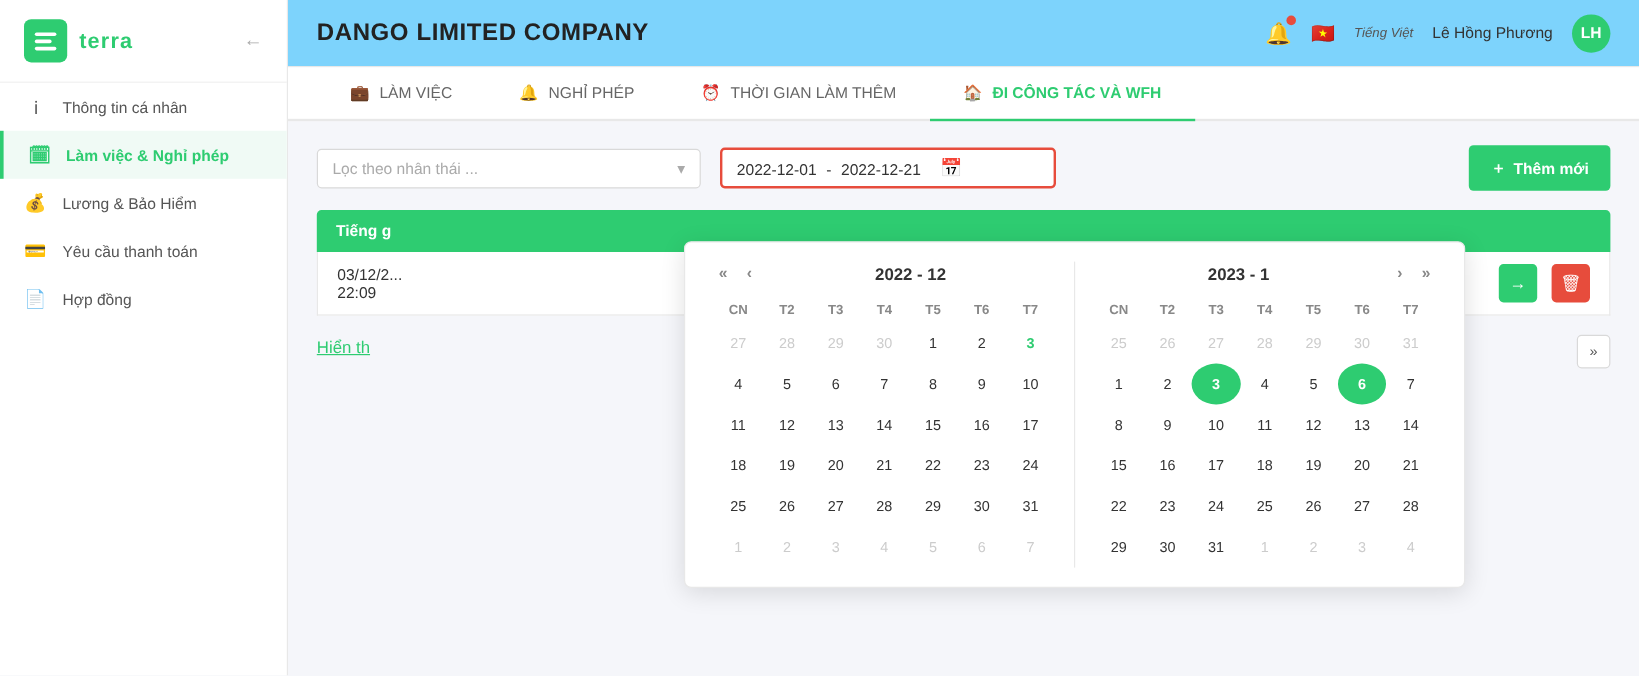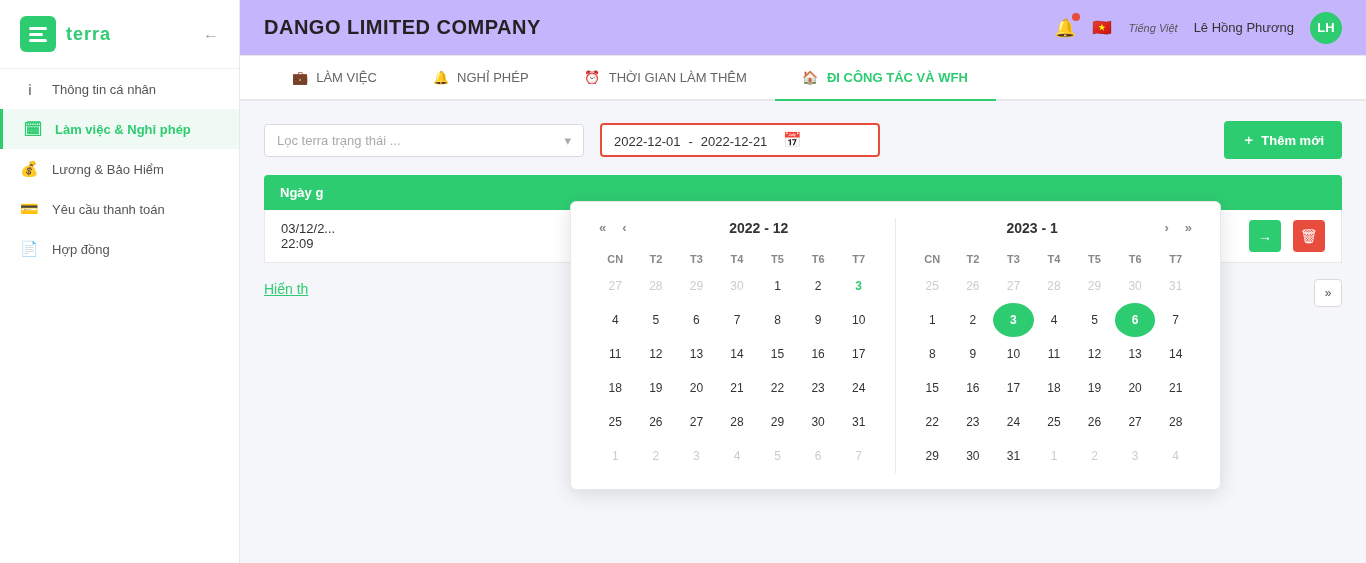--- a/index.html
+++ b/index.html
@@ -67,21 +67,21 @@
     
     .main {
       flex: 1;
       display: flex;
       flex-direction: column;
       overflow: hidden;
     }
 
     
     .header {
-      background: #c4b5fd;
+      background: #7dd3fc;
       border-bottom: 1px solid #e8e8e8;
       padding: 0 24px;
       display: flex;
       align-items: center;
       justify-content: space-between;
       height: 56px;
       flex-shrink: 0;
     }
     .header-title {
       font-size: 20px;
@@ -388,37 +388,37 @@
       <div class="tab active">
         <span>🏠</span>
         <span>ĐI CÔNG TÁC VÀ WFH</span>
       </div>
     </div>
 
   <div class="content">
 
     <div class="filter-row">
       <div class="filter-select">
-        <span>Lọc terra trạng thái ...</span>
+        <span>Lọc theo nhân thái ...</span>
         <span>▾</span>
       </div>
       <div class="date-range-box">
         <span class="date-range-text">2022-12-01</span>
         <span class="date-range-separator"> - </span>
         <span class="date-range-text">2022-12-21</span>
         <span class="date-calendar-icon">📅</span>
       </div>
       <button class="add-btn">
         <span>＋</span>
         <span>Thêm mới</span>
       </button>
     </div>
 
     <div class="table-header">
-      <span>Ngày g</span>
+      <span>Tiếng g</span>
     </div>
 
     <div class="table-row-item">
       <div class="row-date">
         <div>03/12/2...</div>
         <div>22:09</div>
       </div>
       <div class="row-spacer"></div>
       <button class="action-btn green">→</button>
       <button class="action-btn red">🗑</button>

